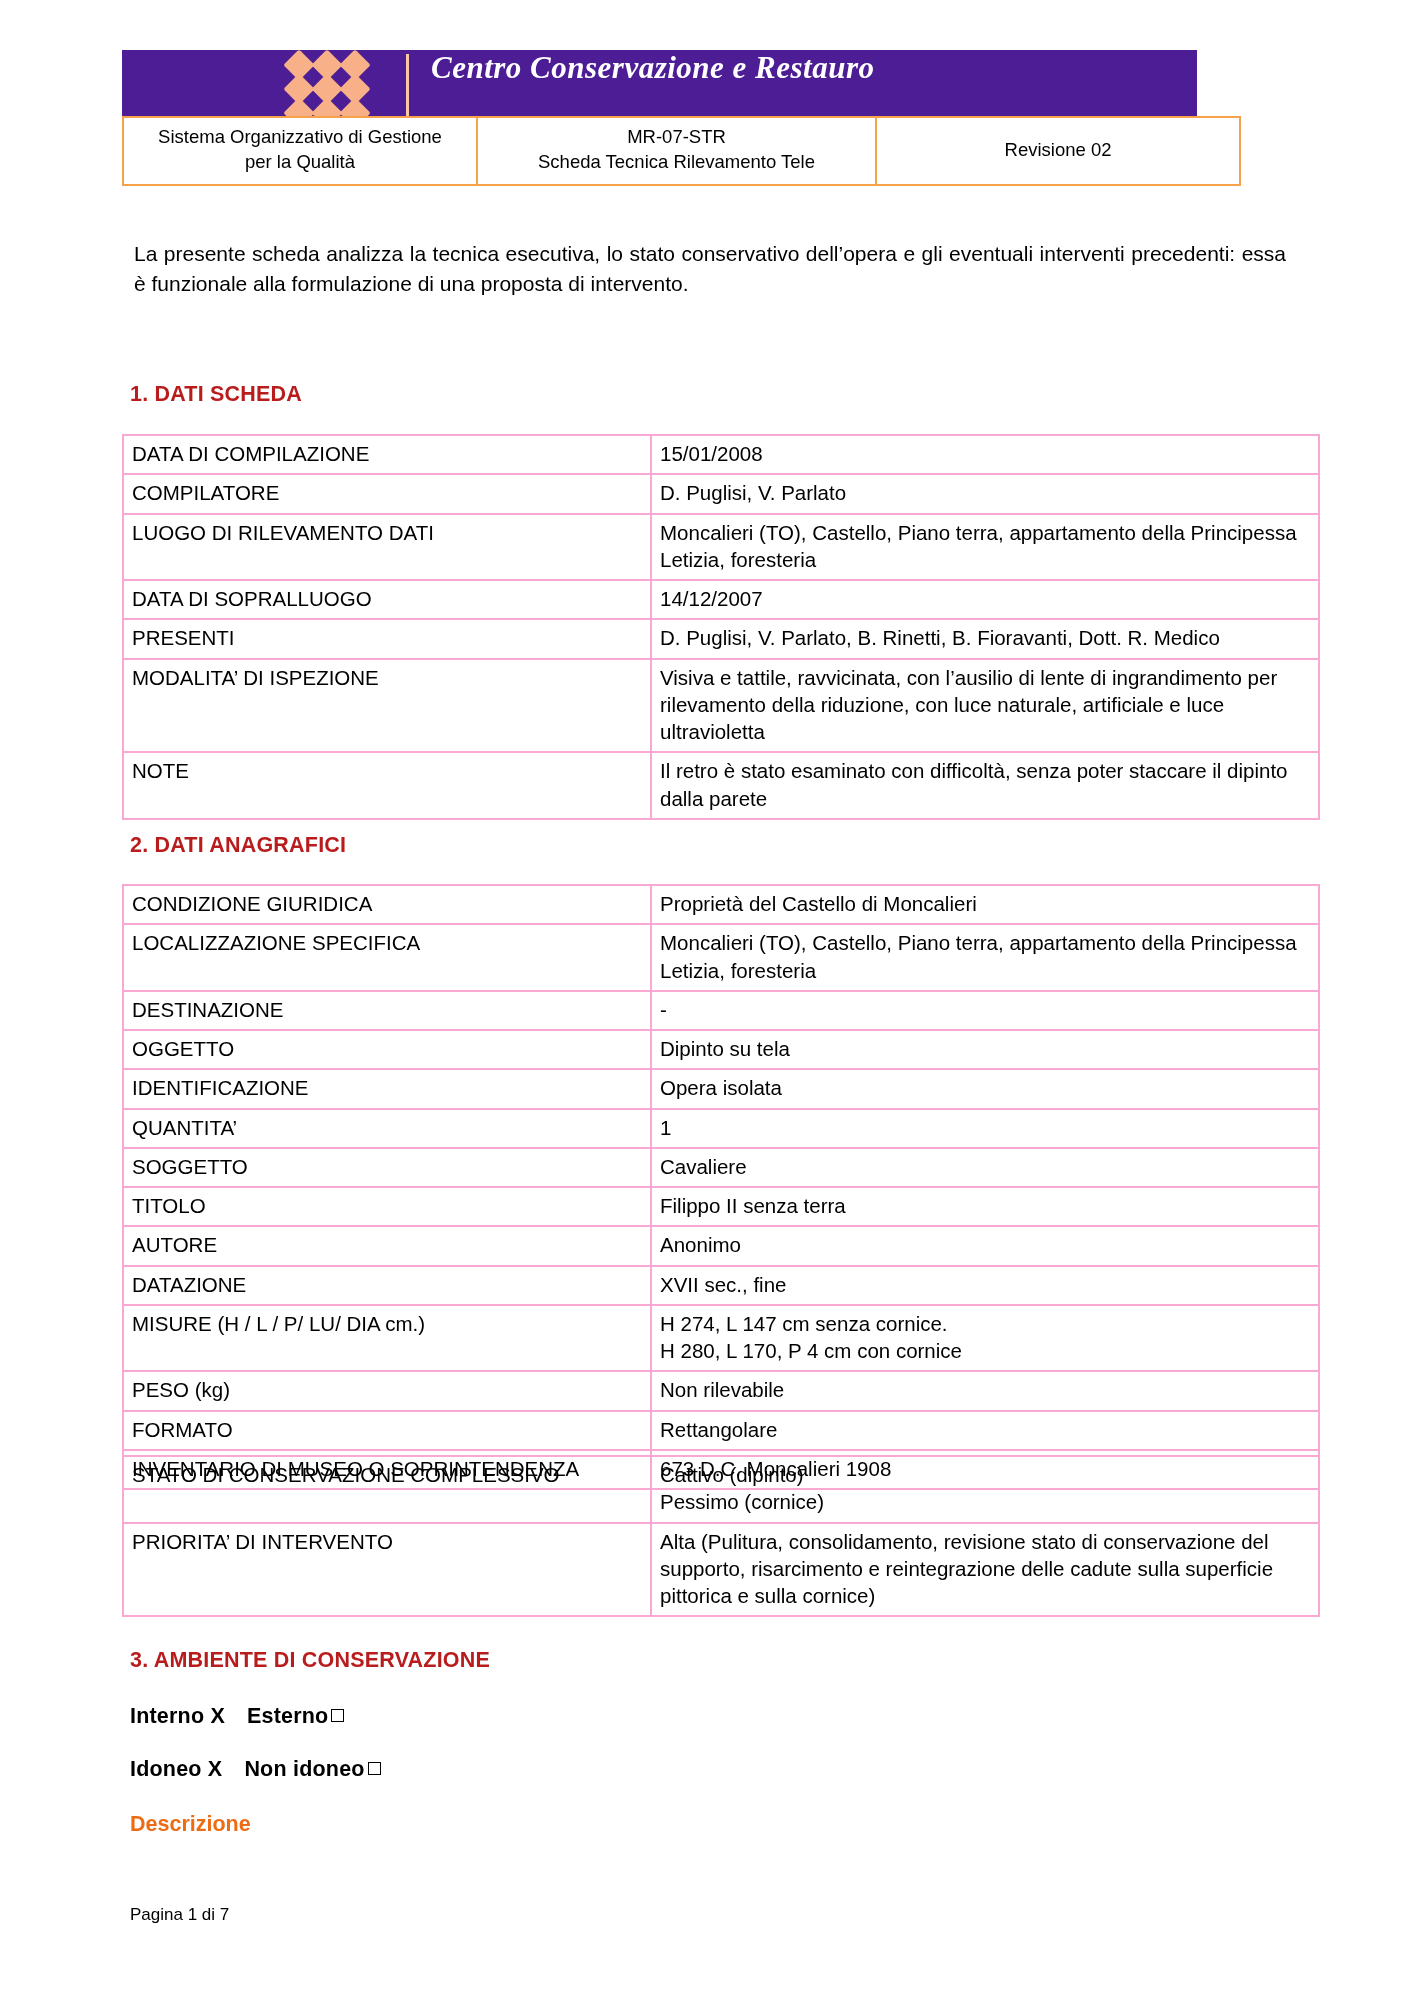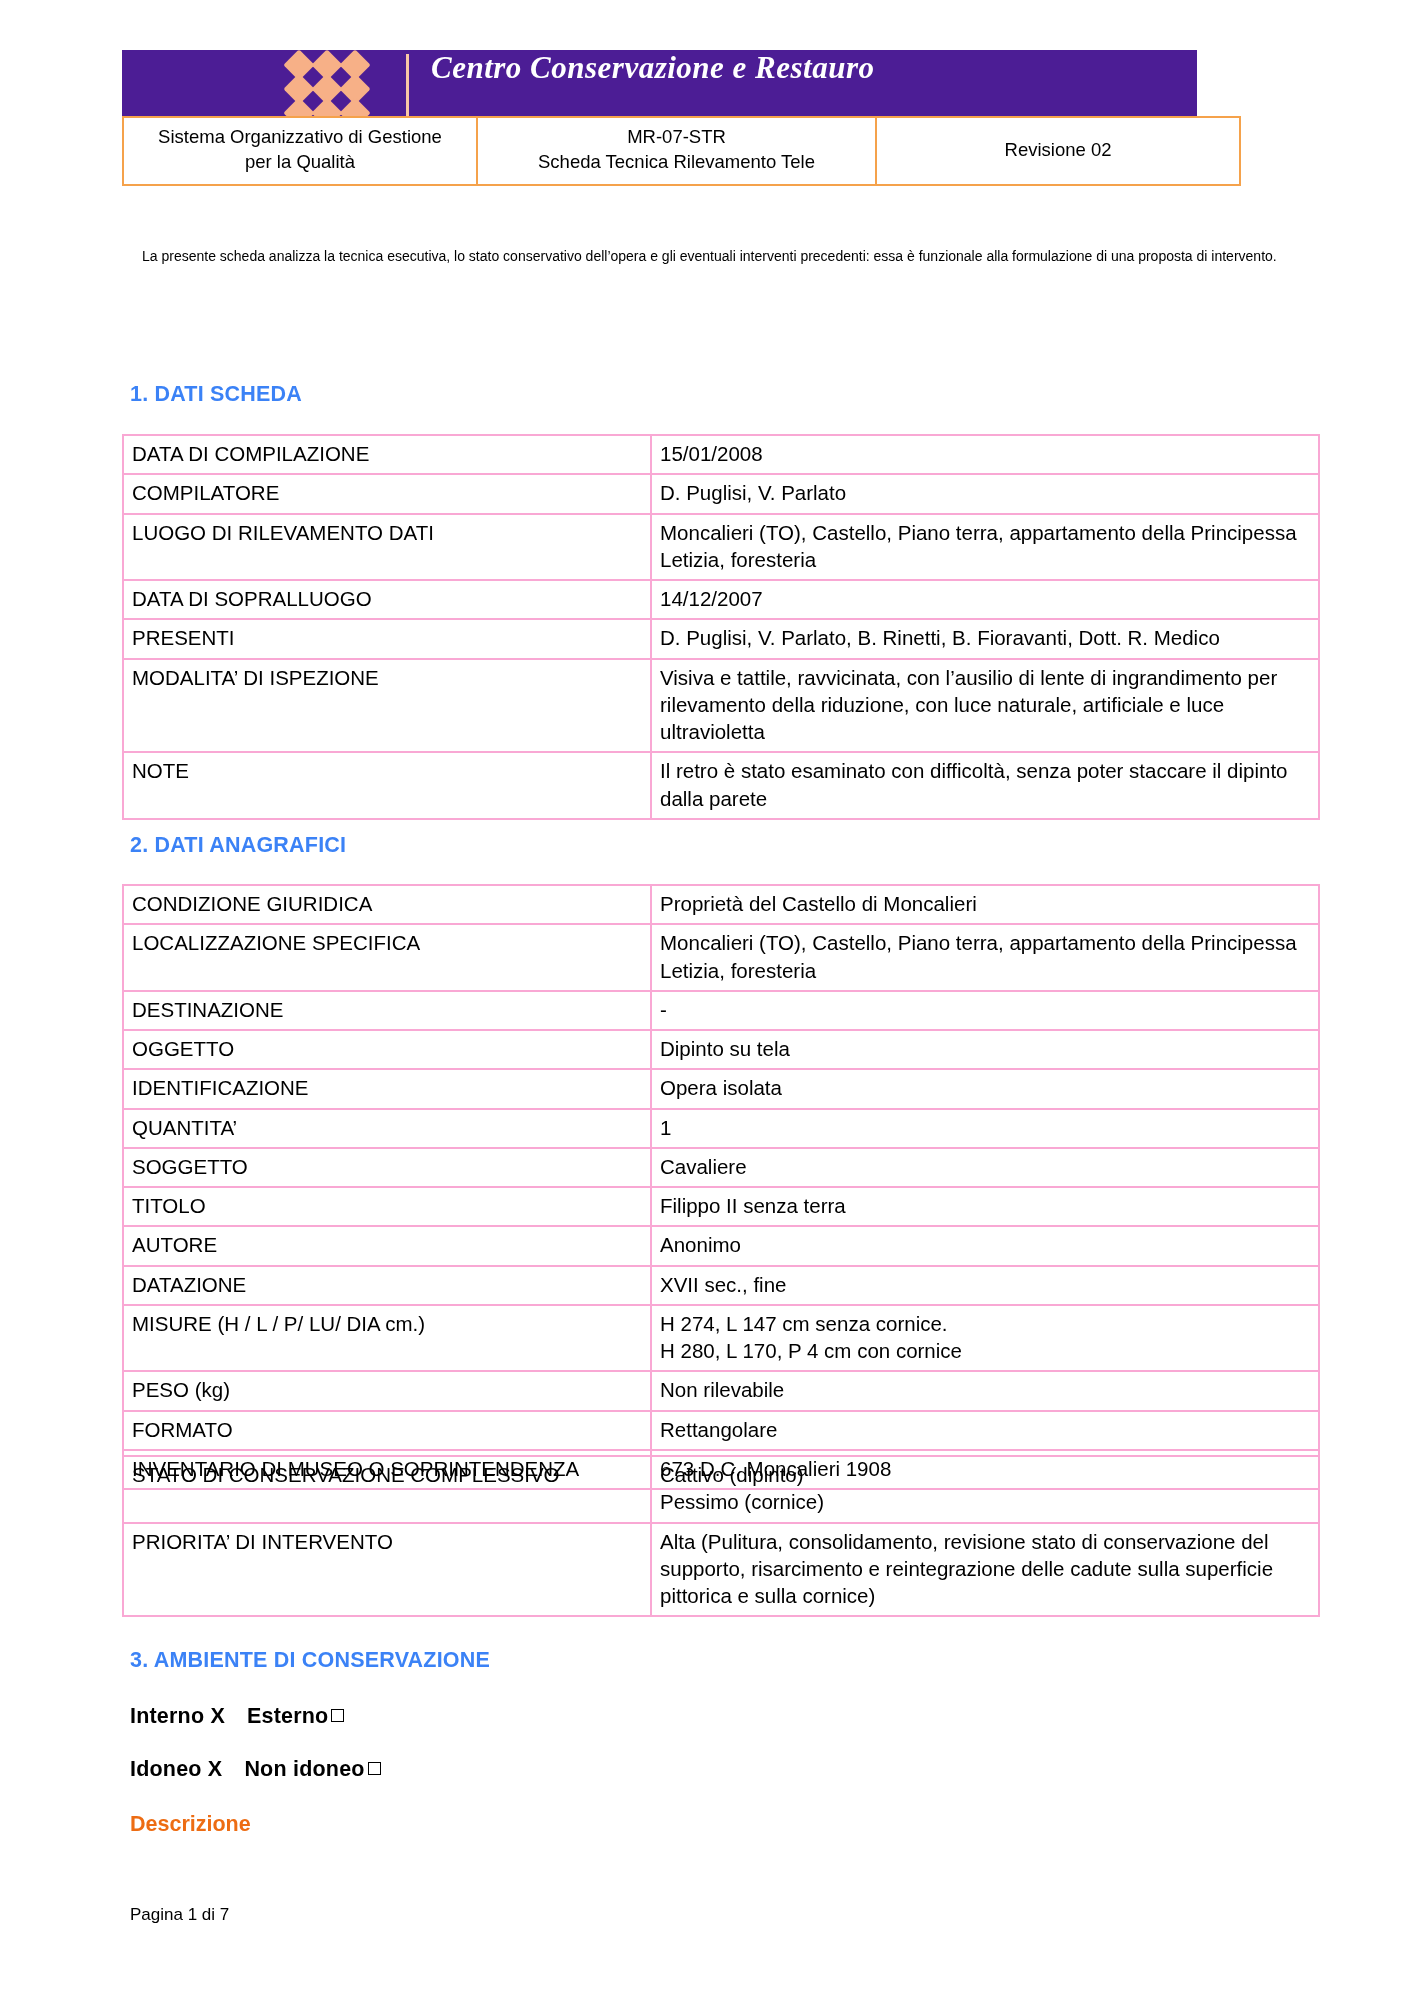--- a/index.html
+++ b/index.html
@@ -114,28 +114,28 @@
     left: 130px;
     top: 235px;
     width: 1160px;
   }
   .commessa {
     font-size: 23px;
     margin: 0 0 34px 0;
     letter-spacing: 0.1px;
   }
   .intro {
-    font-size: 14px;
+    font-size: 21px;
     line-height: 1.42;
     text-align: justify;
-    margin: 12px;
+    margin: 4px;
   }
 
   h2.section {
-    color: #3b82f6;
+    color: #b91c1c;
     font-size: 21.5px;
     font-weight: bold;
     margin: 0;
     letter-spacing: 0.2px;
     text-align: center;
   }
 
   
   table.data {
     border-collapse: collapse;

